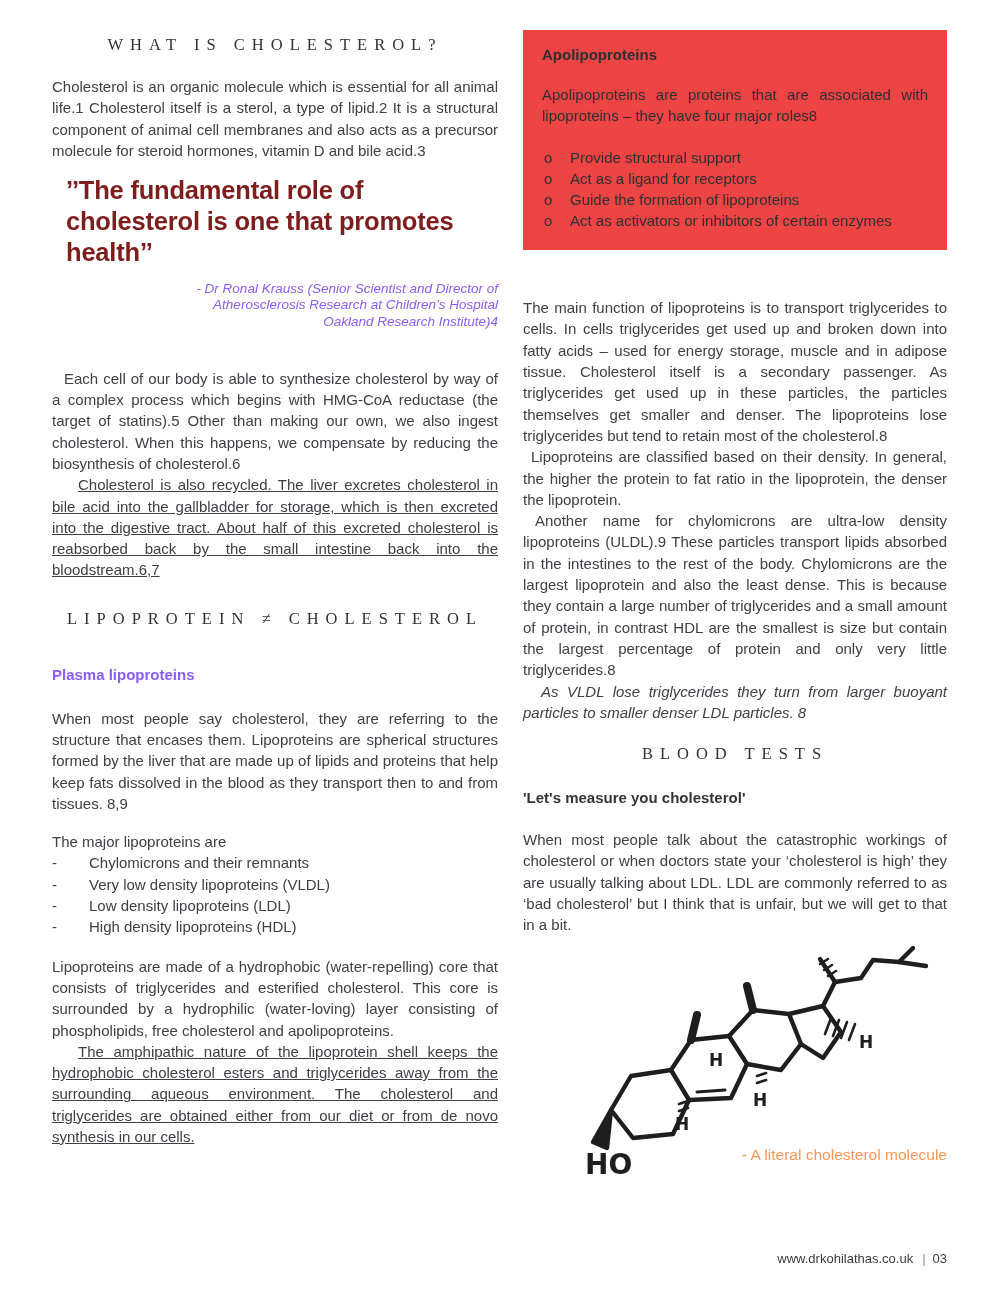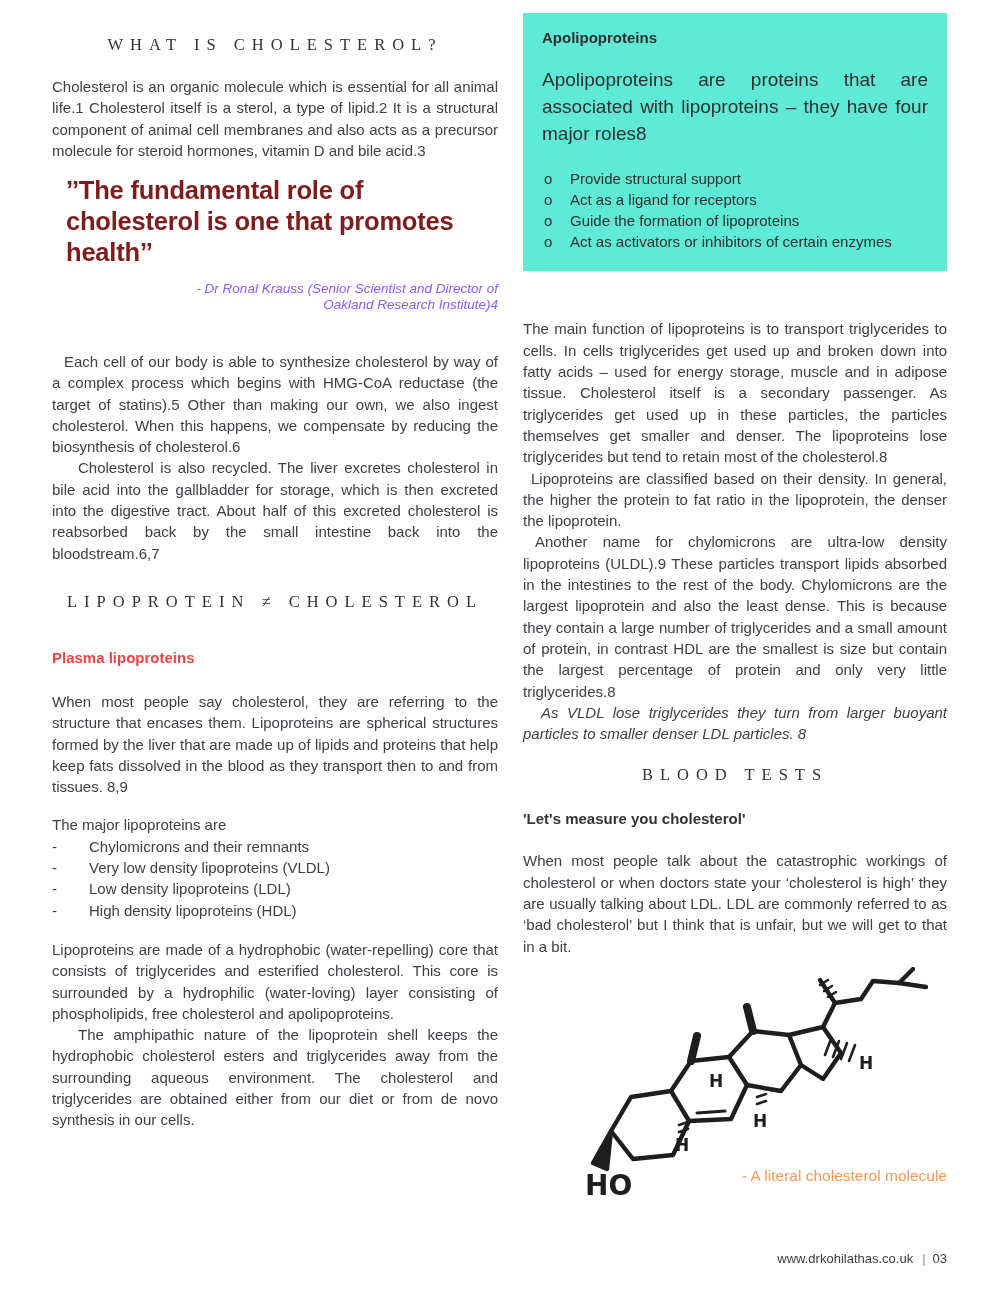--- a/index.html
+++ b/index.html
@@ -6,45 +6,45 @@
   html,body { width:994px; height:1294px; background:#ffffff; overflow:hidden; position:relative;
               font-family:"Liberation Sans", sans-serif; color:#3e4045; }
   .page { display:flex; padding-left:52px; padding-right:41px; }
   .col-left  { width:446px; flex:0 0 446px; }
   .col-right { width:424px; flex:0 0 424px; margin-left:25px; }
 
   .serif-heading { font-family:"Liberation Serif", serif; font-weight:500; color:#303236;
                    font-size:16.5px; letter-spacing:7px; text-align:center; white-space:nowrap; }
   .body-p { font-size:15px; line-height:1.42; text-align:justify; }
   .ind-sm  { text-indent:12px; }
-  .ind-md  { text-indent:26px; }
+  .ind-md  { text-indent:26px;text-decoration:underline; }
   .ind-xs  { text-indent:8px; }
   .ind-lg  { text-indent:18px;font-style:italic; }
 
   
   .h1 { margin-top:35px; }
   .intro { margin-top:21px; }
   .quote { margin-top:14px; font-size:25.5px; line-height:1.22; font-weight:700;
            color:#7f1d1d; letter-spacing:-0.2px; padding-left:14px; }
   .attribution { margin-top:12px; font-size:13.5px; line-height:1.24; font-style:italic;
                  color:#8b5cf6; text-align:right; }
   .block-eachcell { margin-top:37px; }
   .h2 { margin-top:28px; }
-  .subhead { margin-top:37px; font-size:15px; font-weight:700; color:#ef4444; }
+  .subhead { margin-top:37px; font-size:15px; font-weight:700; color:#8b5cf6; }
   .block-whenmost { margin-top:25px; }
   .list-intro { margin-top:17px; }
   .dash-list { }
   .dash-row { display:flex; font-size:15px; line-height:1.42; }
   .dash-row .marker { width:37px; flex:0 0 37px; }
   .block-core { margin-top:18px; }
 
   
-  .callout { margin-top:13px; background:#5eead4; padding:16px 19px 19px 19px; color:#2e2f31; }
+  .callout { margin-top:30px; background:#ef4444; padding:16px 19px 19px 19px; color:#2e2f31; }
   .callout-title { font-size:15px; font-weight:700; }
-  .callout-body { margin-top:21px; font-size:19px; line-height:1.42; text-align:justify; }
+  .callout-body { margin-top:21px; font-size:15px; line-height:1.42; text-align:justify; }
   .o-list { margin-top:20px; }
   .o-row { display:flex; font-size:15px; line-height:1.41; }
   .o-row .marker { width:28px; flex:0 0 28px; padding-left:2px; }
   .block-main { margin-top:47px; }
   .h2-blood { margin-top:21px; }
   .sub-measure { margin-top:25px; font-size:15px; font-weight:700; color:#333436; }
   .block-talk { margin-top:23px; }
 
   .molecule-fig { position:relative; margin-top:8px; height:234px; }
   .molecule-fig svg { position:absolute; left:62px; top:0; }
@@ -58,20 +58,21 @@
 
 <div class="page">
 
   <div class="col-left">
     <div class="serif-heading h1">WHAT IS CHOLESTEROL?</div>
     <p class="body-p intro">Cholesterol is an organic molecule which is essential for all animal life.1 Cholesterol itself is a sterol, a type of lipid.2 It is a structural component of animal cell membranes and also acts as a precursor molecule for steroid hormones, vitamin D and bile acid.3</p>
 
     <div class="quote">’’The fundamental role of cholesterol is one that promotes health’’</div>
     <div class="attribution">
       <div>- Dr Ronal Krauss (Senior Scientist and Director of</div>
+      <div>Atherosclerosis Research at Children’s Hospital</div>
       <div>Oakland Research Institute)4</div>
     </div>
 
     <p class="body-p ind-sm block-eachcell">Each cell of our body is able to synthesize cholesterol by way of a complex process which begins with HMG-CoA reductase (the target of statins).5 Other than making our own, we also ingest cholesterol. When this happens, we compensate by reducing the biosynthesis of cholesterol.6</p>
     <p class="body-p ind-md">Cholesterol is also recycled. The liver excretes cholesterol in bile acid into the gallbladder for storage, which is then excreted into the digestive tract. About half of this excreted cholesterol is reabsorbed back by the small intestine back into the bloodstream.6,7</p>
 
     <div class="serif-heading h2">LIPOPROTEIN ≠ CHOLESTEROL</div>
     <div class="subhead">Plasma lipoproteins</div>
 
     <p class="body-p block-whenmost">When most people say cholesterol, they are referring to the structure that encases them. Lipoproteins are spherical structures formed by the liver that are made up of lipids and proteins that help keep fats dissolved in the blood as they transport then to and from tissues. 8,9</p>

